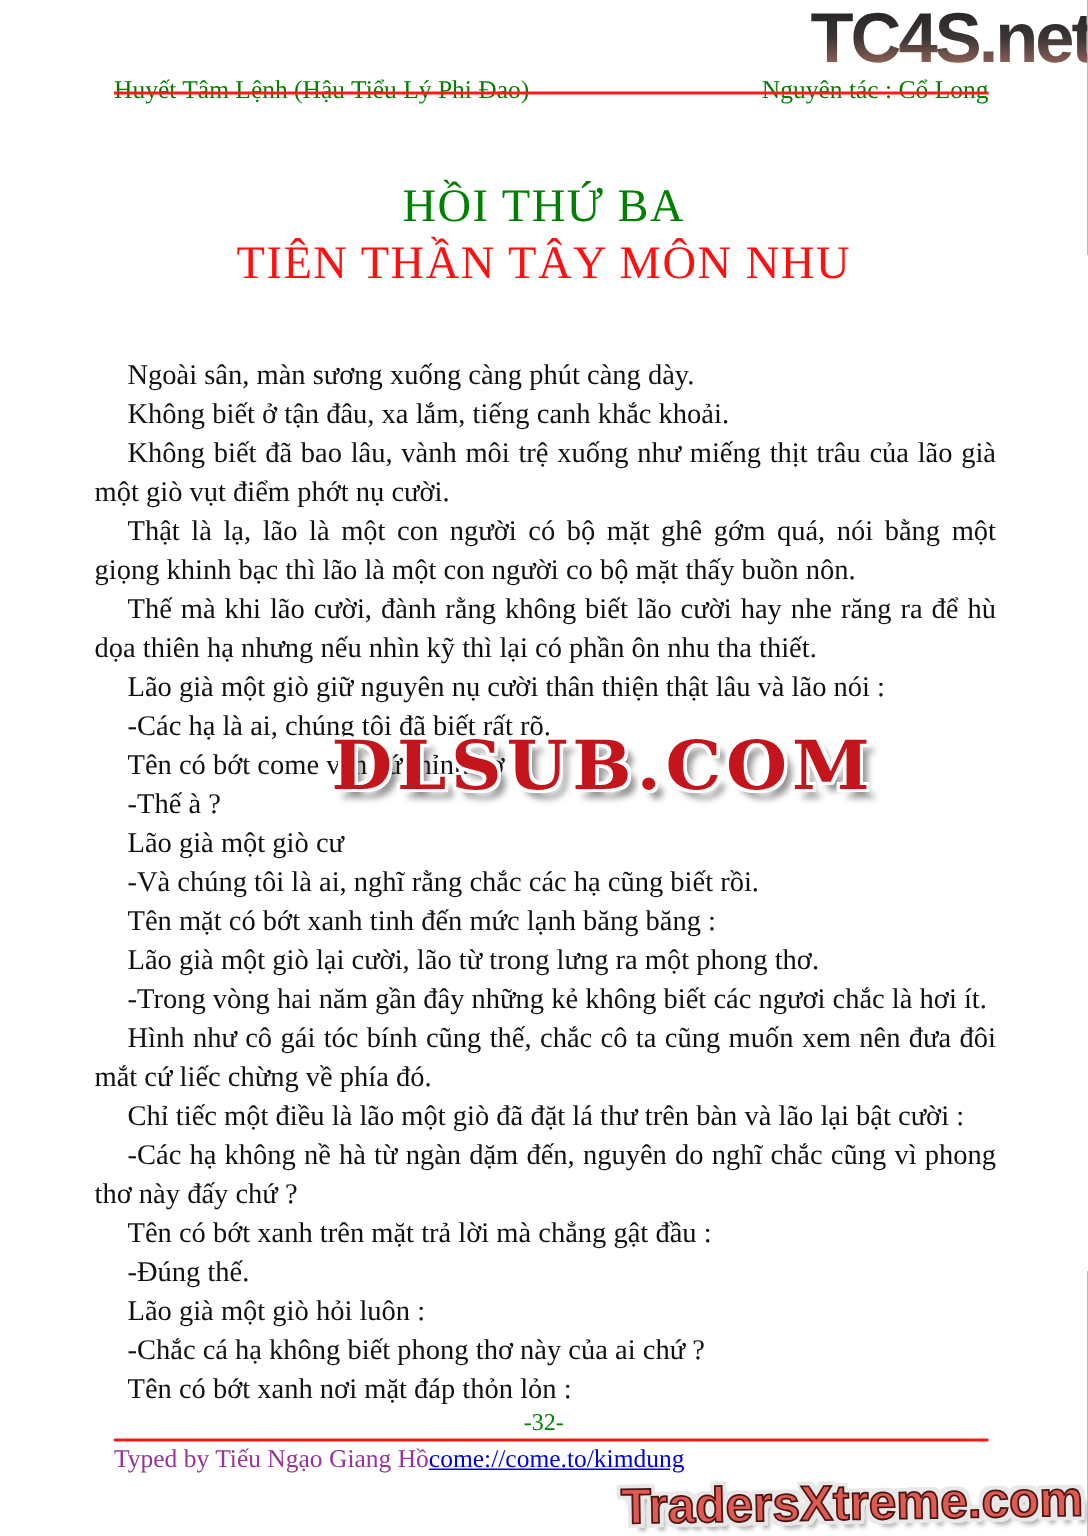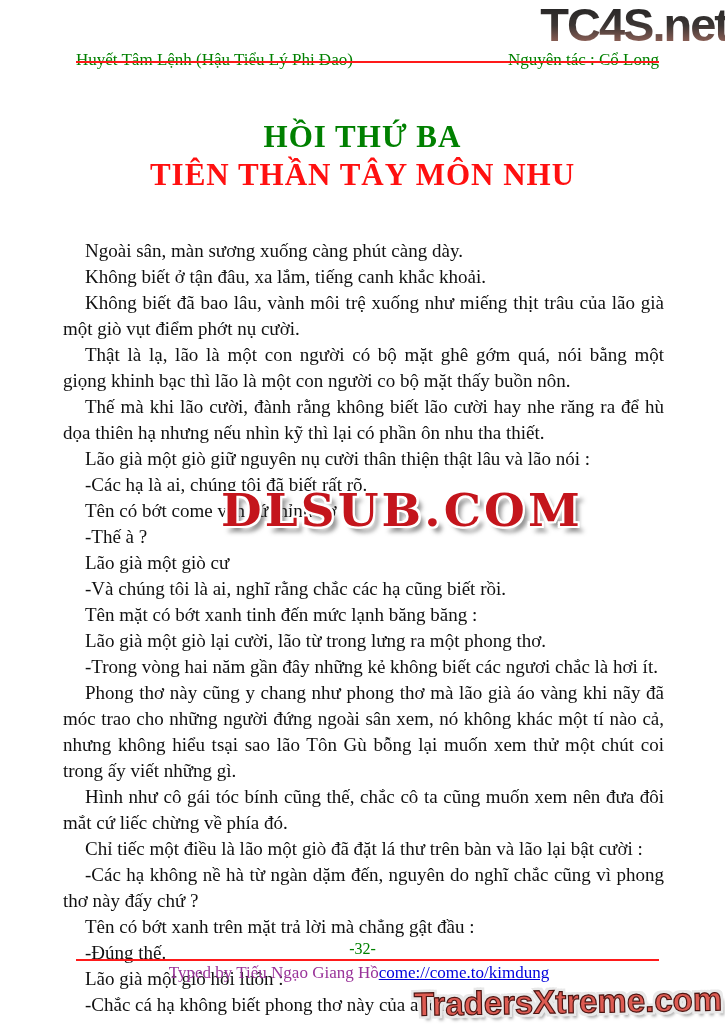--- a/index.html
+++ b/index.html
@@ -29,21 +29,21 @@
   }
   .rule {
     position:absolute; left:76px; right:66px; height:2px;
     background:#ff1a1a;
   }
   .rule-top { top:61px; }
   .rule-bottom { top:959px; }
   
   .t1, .t2 {
     position:absolute; left:0; width:100%;
-    text-align:center; font-weight:bold;
+    text-align:center; font-weight:normal;
     font-size:31px; letter-spacing:1px;
   }
   .t1 { top:119px; color:#008000; }
   .t2 { top:157px; color:#ff1010; }
   
   .content {
     position:absolute; top:238px; left:63px; width:601px;
     font-size:19px; line-height:26px; color:#111111;
     text-align:justify;
   }
@@ -65,21 +65,21 @@
     transform-origin:left center;
   }
   
   .pn {
     position:absolute; top:940px; left:0; width:100%;
     text-align:center; color:#008000; font-size:16px;
   }
   
   .ftr {
     position:absolute; top:963px; left:76px; right:83px;
-    display:flex; justify-content:center; align-items:flex-start;
+    display:flex; justify-content:flex-start; align-items:flex-start;
     font-size:17px;
   }
   .typed { color:#993399; }
   .link { color:#0000dd; text-decoration:underline; cursor:pointer; }
   
   .tx {
     position:absolute; top:983px; right:3px;
     font-family:"Liberation Sans", sans-serif;
     font-weight:bold; font-size:33px; letter-spacing:0px;
     color:#dd5b52;
@@ -119,21 +119,20 @@
       <p class="para">Thế mà khi lão cười, đành rằng không biết lão cười hay nhe răng ra để hù dọa thiên hạ nhưng nếu nhìn kỹ thì lại có phần ôn nhu tha thiết.</p>
       <p class="para">Lão già một giò giữ nguyên nụ cười thân thiện thật lâu và lão nói :</p>
       <p class="para">-Các hạ là ai, chúng tôi đã biết rất rõ.</p>
       <p class="para">Tên có bớt come vẫn cứ thỉnh bơ :</p>
       <p class="para">-Thế à ?</p>
       <p class="para">Lão già một giò cư</p>
       <p class="para">-Và chúng tôi là ai, nghĩ rằng chắc các hạ cũng biết rồi.</p>
       <p class="para">Tên mặt có bớt xanh tinh đến mức lạnh băng băng :</p>
       <p class="para">Lão già một giò lại cười, lão từ trong lưng ra một phong thơ.</p>
       <p class="para">-Trong vòng hai năm gần đây những kẻ không biết các ngươi chắc là hơi ít.</p>
-      <p class="para">Phong thơ này cũng y chang như phong thơ mà lão già áo vàng khi nãy đã móc trao cho những người đứng ngoài sân xem, nó không khác một tí nào cả, nhưng không hiểu tsại sao lão Tôn Gù bỗng lại muốn xem thử một chút coi trong ấy viết những gì.</p>
       <p class="para">Hình như cô gái tóc bính cũng thế, chắc cô ta cũng muốn xem nên đưa đôi mắt cứ liếc chừng về phía đó.</p>
       <p class="para">Chỉ tiếc một điều là lão một giò đã đặt lá thư trên bàn và lão lại bật cười :</p>
       <p class="para">-Các hạ không nề hà từ ngàn dặm đến, nguyên do nghĩ chắc cũng vì phong thơ này đấy chứ ?</p>
       <p class="para">Tên có bớt xanh trên mặt trả lời mà chẳng gật đầu :</p>
       <p class="para">-Đúng thế.</p>
       <p class="para">Lão già một giò hỏi luôn :</p>
       <p class="para">-Chắc cá hạ không biết phong thơ này của ai chứ ?</p>
       <p class="para">Tên có bớt xanh nơi mặt đáp thỏn lỏn :</p>
     </div>
 

